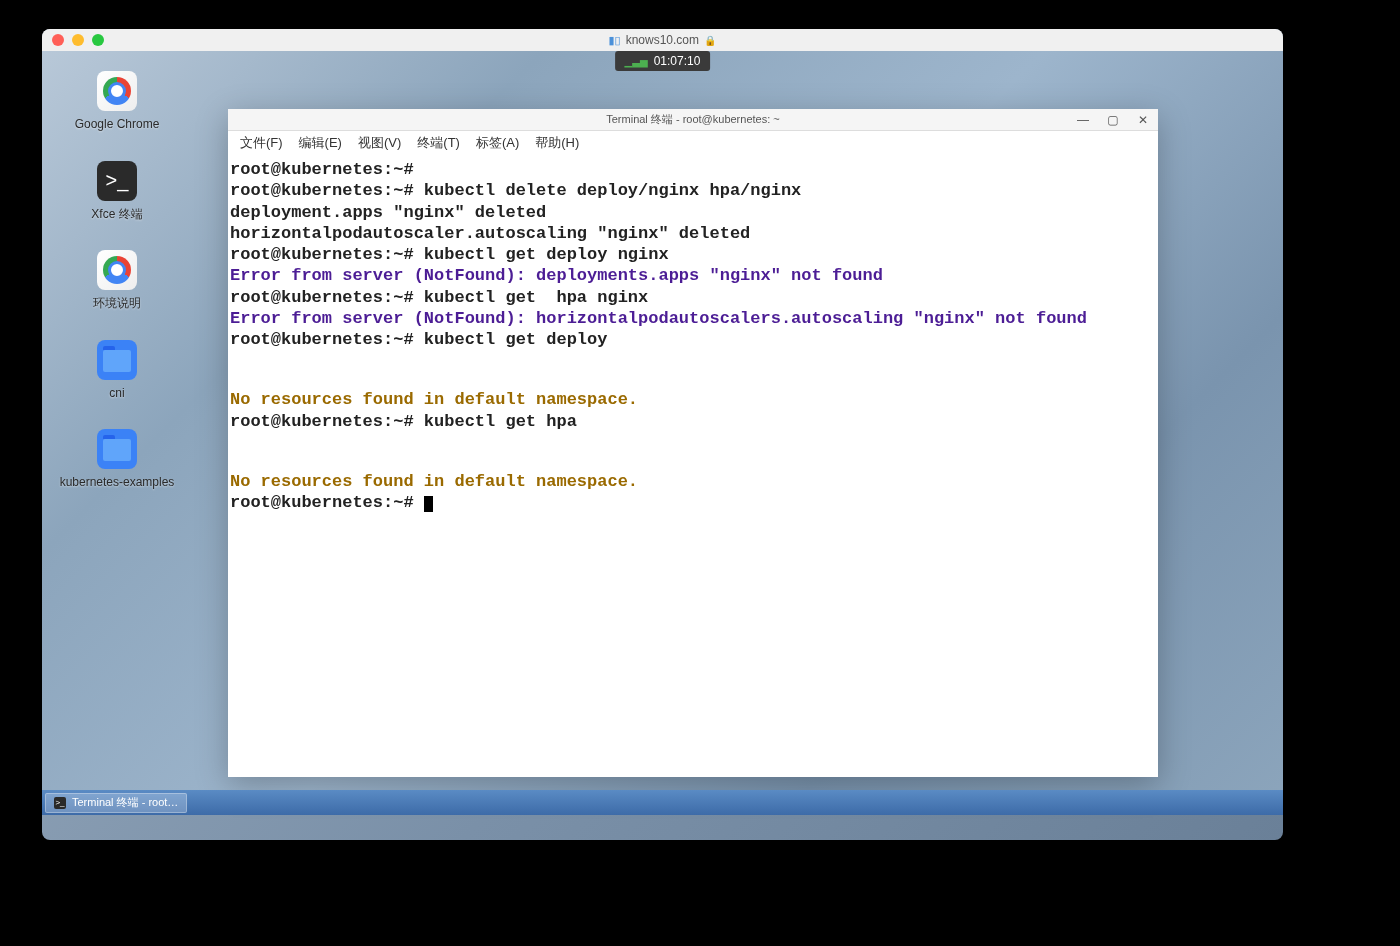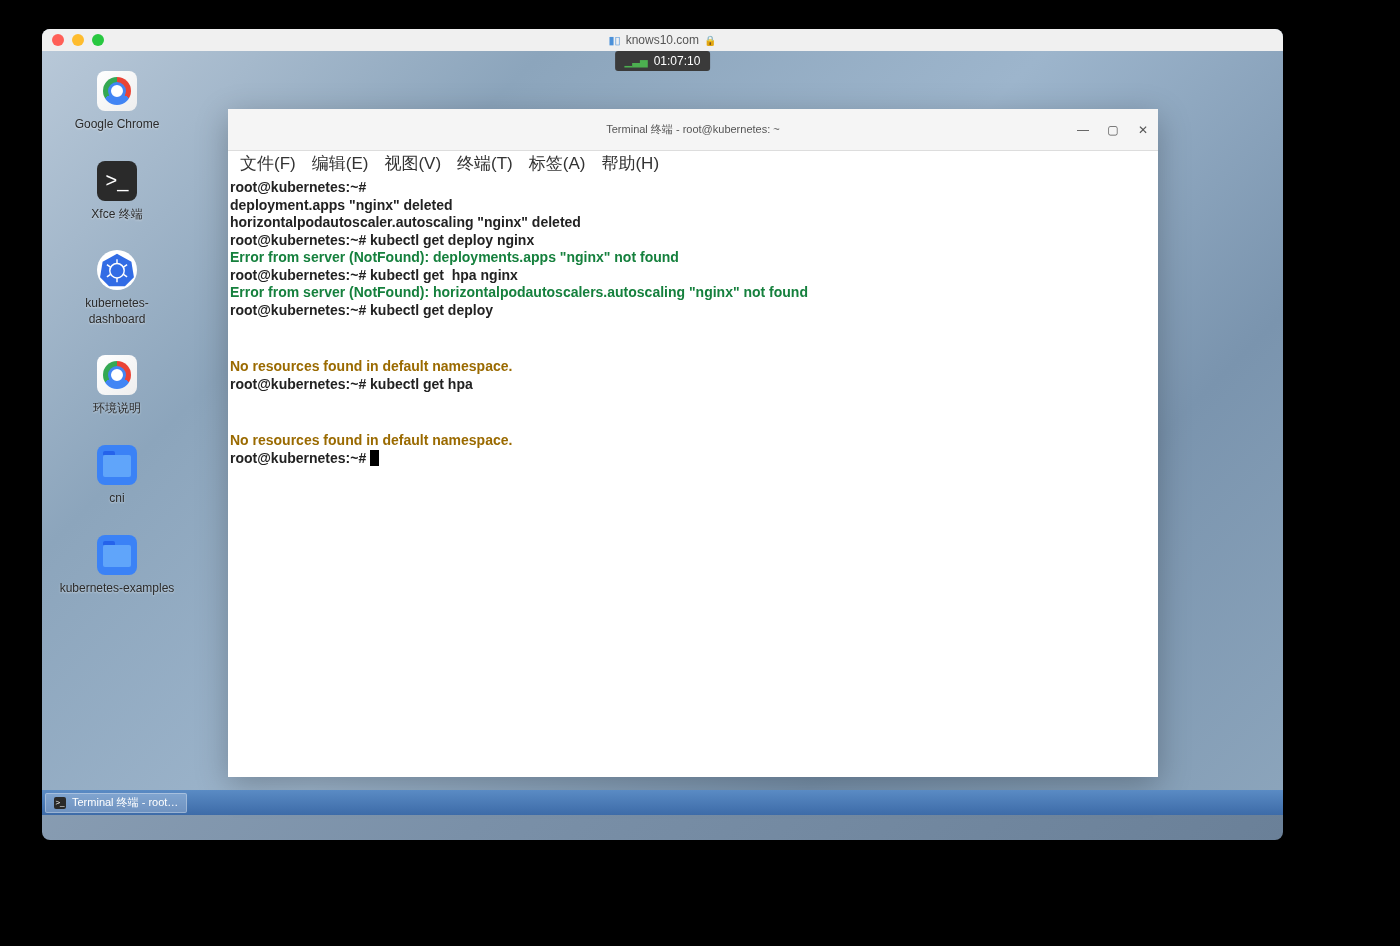--- a/index.html
+++ b/index.html
@@ -152,21 +152,21 @@
       top: 58px;
       left: 186px;
       width: 930px;
       height: 668px;
       background: #fff;
       box-shadow: 0 8px 30px rgba(0,0,0,.25);
       display: flex;
       flex-direction: column;
     }
     .term-titlebar {
-      height: 42px;
+      height: 22px;
       background: #f5f5f5;
       border-bottom: 1px solid #ddd;
       display: flex;
       align-items: center;
       justify-content: center;
       position: relative;
       font-size: 11px;
       color: #555;
     }
     .term-controls {
@@ -182,42 +182,42 @@
       cursor: pointer;
       color: #555;
     }
     .term-menubar {
       height: 24px;
       background: #fff;
       display: flex;
       align-items: center;
       padding: 0 6px;
       gap: 4px;
-      font-size: 17px;
+      font-size: 13px;
       color: #333;
     }
     .term-menu-item {
       padding: 2px 6px;
       cursor: pointer;
     }
     .term-body {
       flex: 1;
       background: #fff;
       padding: 4px 2px;
-      font-family: Liberation Sans, sans-serif;
-      font-size: 14px;
+      font-family: Liberation Mono, monospace;
+      font-size: 17px;
       line-height: 1.25;
       overflow: hidden;
     }
     .tline {
       white-space: pre;
       color: #333;
     }
     .bold { font-weight: bold; color: #222; }
-    .err { color: #15803d; font-weight: bold; }
+    .err { color: #4c1d95; font-weight: bold; }
     .warn { color: #9a6a00; font-weight: bold; margin-top: 39px; }
     .cursor-block {
       display: inline-block;
       width: 9px; height: 16px;
       background: #000;
       vertical-align: text-bottom;
     }
     .taskbar {
       position: absolute;
       bottom: 0;
@@ -280,37 +280,20 @@
 
   <div class="desktop-area">
     <div class="desktop-icons">
       <div class="desktop-icon">
         <div class="icon-img chrome-icon"></div>
         <div class="icon-label">Google Chrome</div>
       </div>
       <div class="desktop-icon">
         <div class="icon-img terminal-icon">&gt;_</div>
         <div class="icon-label">Xfce 终端</div>
-      </div>
-      <div class="desktop-icon">
-        <div class="icon-img k8s-icon">
-          <svg class="k8s-svg" viewBox="0 0 100 100">
-              <polygon points="50,5 90,27 97,70 72,95 28,95 3,70 10,27" fill="#326ce5"></polygon>
-              <circle cx="50" cy="52" r="20" fill="none" stroke="#fff" stroke-width="4"></circle>
-              <g stroke="#fff" stroke-width="4">
-                <line x1="50" y1="32" x2="50" y2="20"></line>
-                <line x1="68" y1="42" x2="78" y2="35"></line>
-                <line x1="68" y1="62" x2="78" y2="69"></line>
-                <line x1="50" y1="72" x2="50" y2="84"></line>
-                <line x1="32" y1="62" x2="22" y2="69"></line>
-                <line x1="32" y1="42" x2="22" y2="35"></line>
-              </g>
-            </svg>
-        </div>
-        <div class="icon-label">kubernetes-dashboard</div>
       </div>
       <div class="desktop-icon">
         <div class="icon-img chrome-icon"></div>
         <div class="icon-label">环境说明</div>
       </div>
       <div class="desktop-icon">
         <div class="icon-img folder-icon"></div>
         <div class="icon-label">cni</div>
       </div>
       <div class="desktop-icon">
@@ -331,20 +314,21 @@
       <div class="term-menubar">
         <span class="term-menu-item">文件(F)</span>
         <span class="term-menu-item">编辑(E)</span>
         <span class="term-menu-item">视图(V)</span>
         <span class="term-menu-item">终端(T)</span>
         <span class="term-menu-item">标签(A)</span>
         <span class="term-menu-item">帮助(H)</span>
       </div>
       <div class="term-body" id="term-body">
           <div class="tline bold">root@kubernetes:~#</div>
+          <div class="tline bold">root@kubernetes:~# kubectl delete deploy/nginx hpa/nginx</div>
           <div class="tline bold">deployment.apps "nginx" deleted</div>
           <div class="tline bold">horizontalpodautoscaler.autoscaling "nginx" deleted</div>
           <div class="tline bold">root@kubernetes:~# kubectl get deploy nginx</div>
           <div class="tline err">Error from server (NotFound): deployments.apps "nginx" not found</div>
           <div class="tline bold">root@kubernetes:~# kubectl get  hpa nginx</div>
           <div class="tline err">Error from server (NotFound): horizontalpodautoscalers.autoscaling "nginx" not found</div>
           <div class="tline bold">root@kubernetes:~# kubectl get deploy</div>
           <div class="tline warn">No resources found in default namespace.</div>
           <div class="tline bold">root@kubernetes:~# kubectl get hpa</div>
           <div class="tline warn">No resources found in default namespace.</div>

